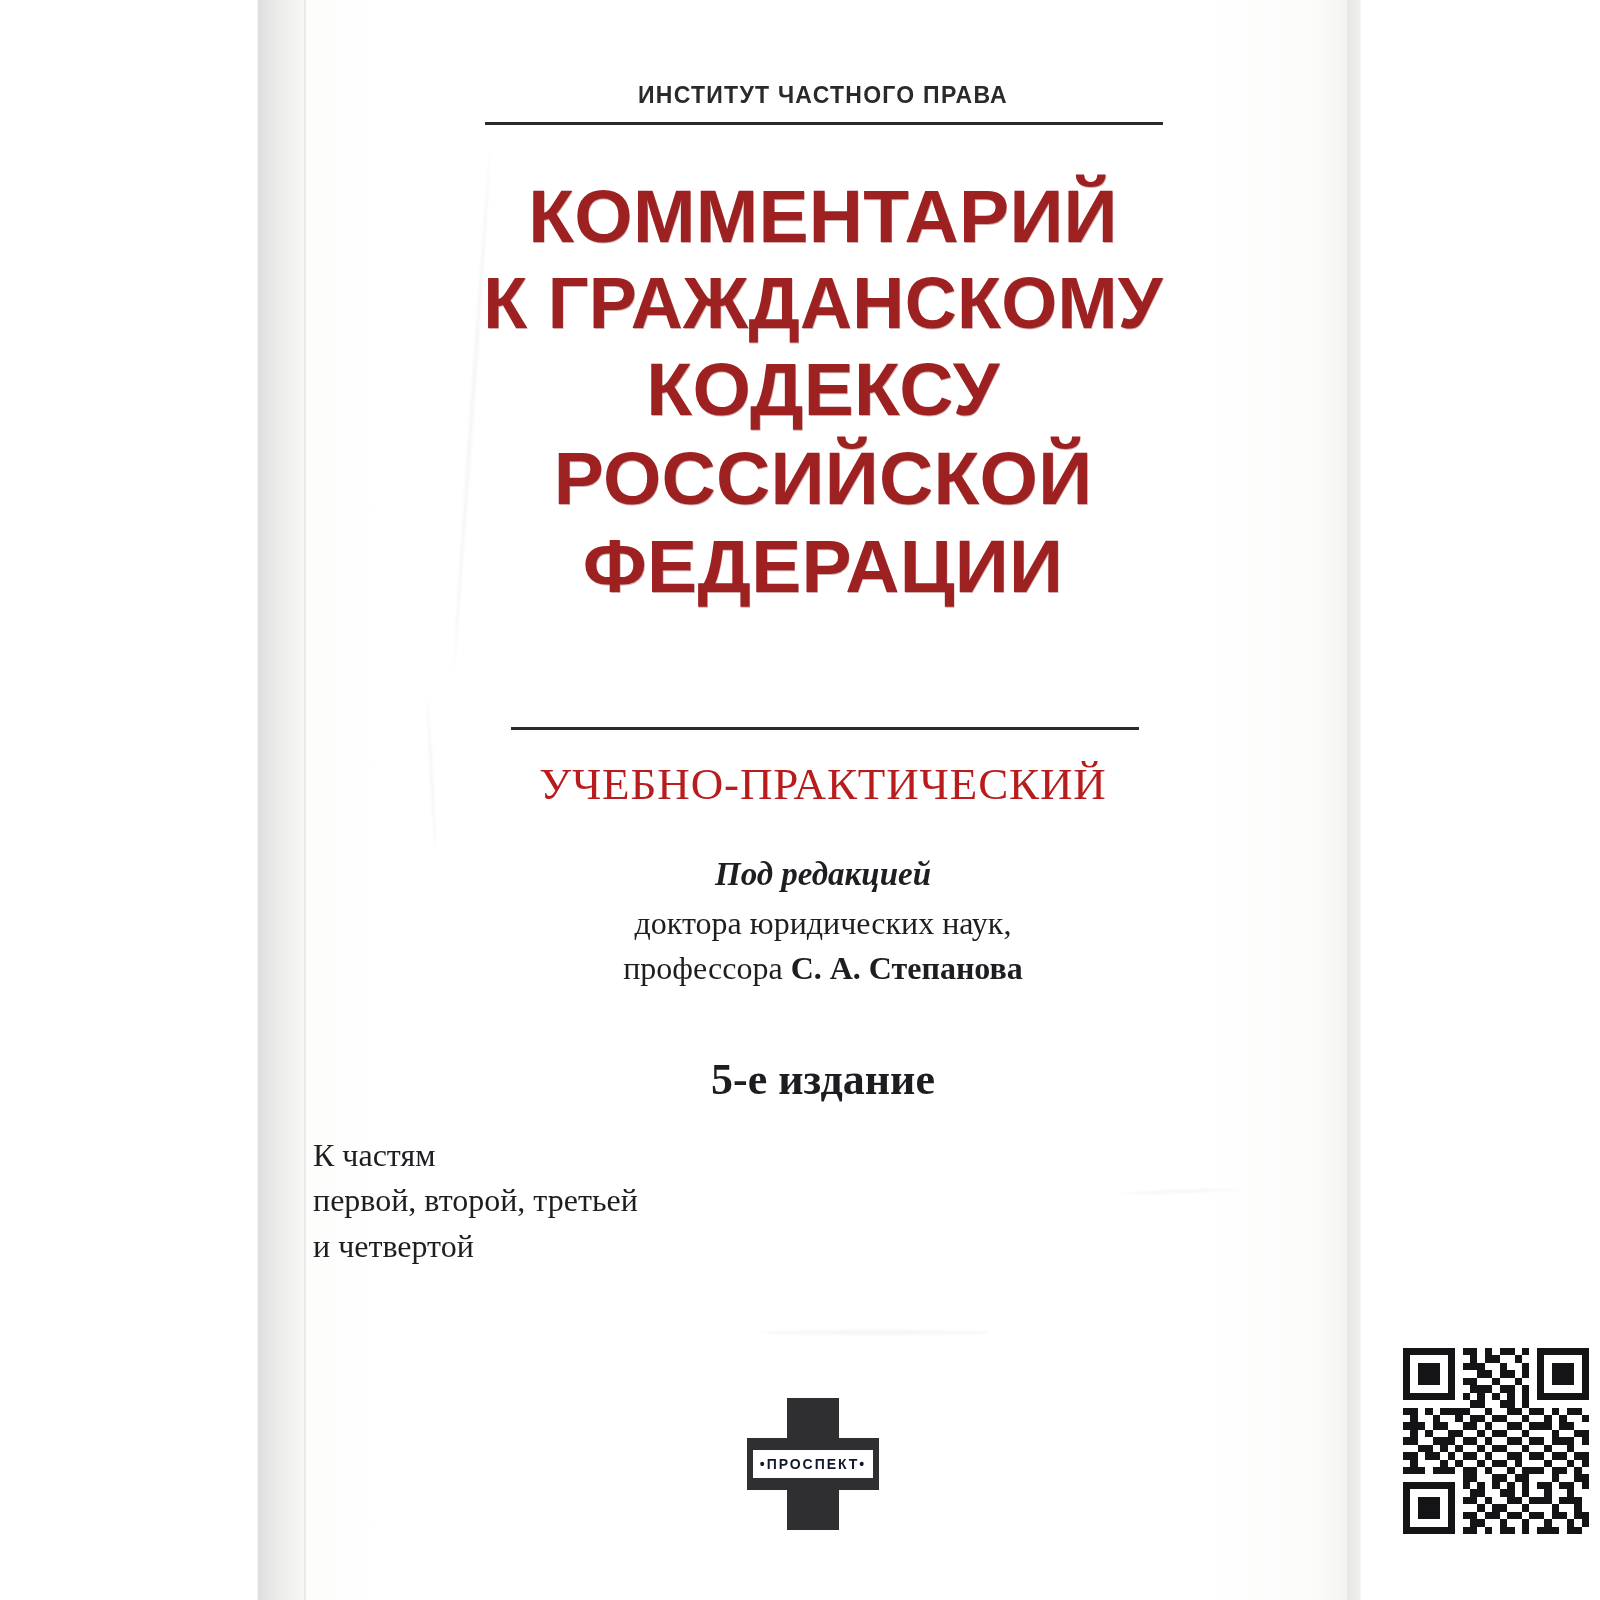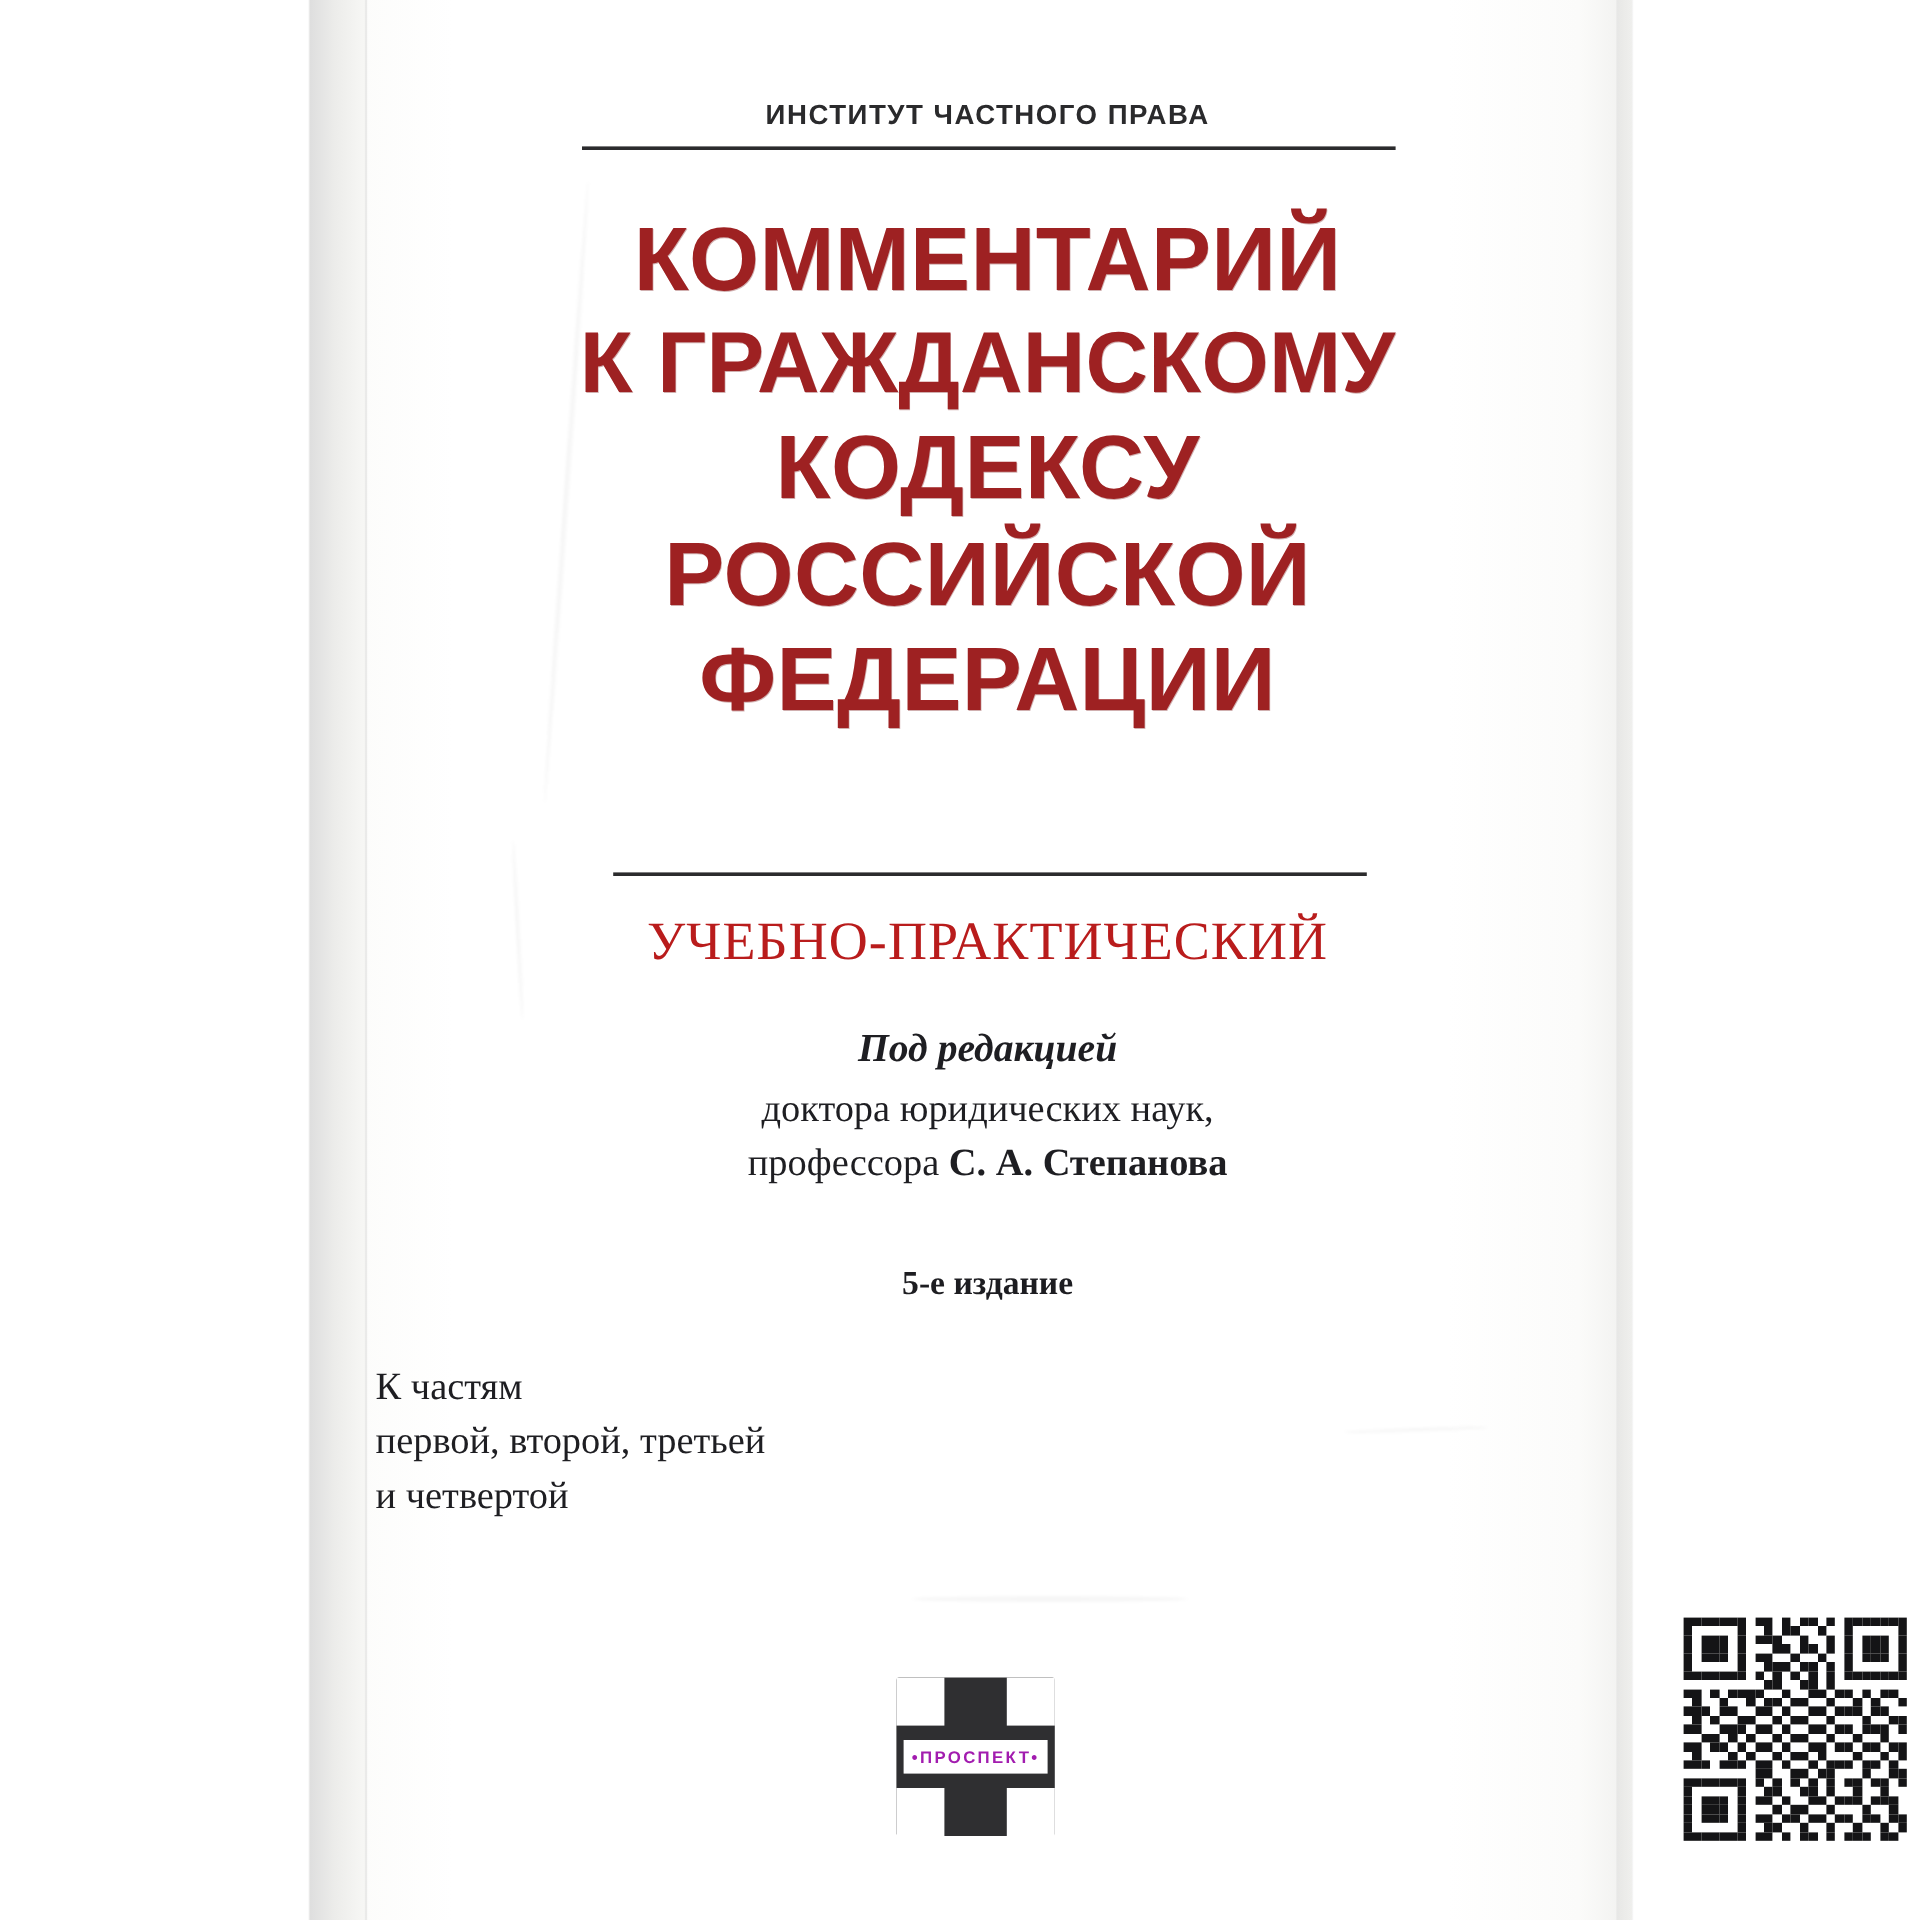--- a/index.html
+++ b/index.html
@@ -152,21 +152,21 @@
     line-height: 1.42;
   }
   .editor-block .ed-line b { font-weight: 700; }
 
   .edition {
     position: absolute;
     top: 1054px;
     left: 0;
     width: 1020px;
     text-align: center;
-    font-size: 28px;
+    font-size: 44px;
     font-weight: 700;
     color: #1d1d21;
   }
 
   .parts {
     position: absolute;
     top: 1133px;
     left: 0;
     width: 1020px;
     font-size: 32px;
@@ -209,21 +209,21 @@
     left: 0;
     right: 0;
     top: 54px;
     height: 24px;
     line-height: 24px;
     text-align: center;
     font-family: "Liberation Sans", sans-serif;
     font-size: 14px;
     font-weight: 700;
     letter-spacing: 0.14em;
-    color: #a21caf;
+    color: #0f172a;
   }
 
   
   .qr {
     position: absolute;
     left: 1090px;
     top: 1348px;
     width: 186px;
     height: 186px;
     background: #ffffff;

